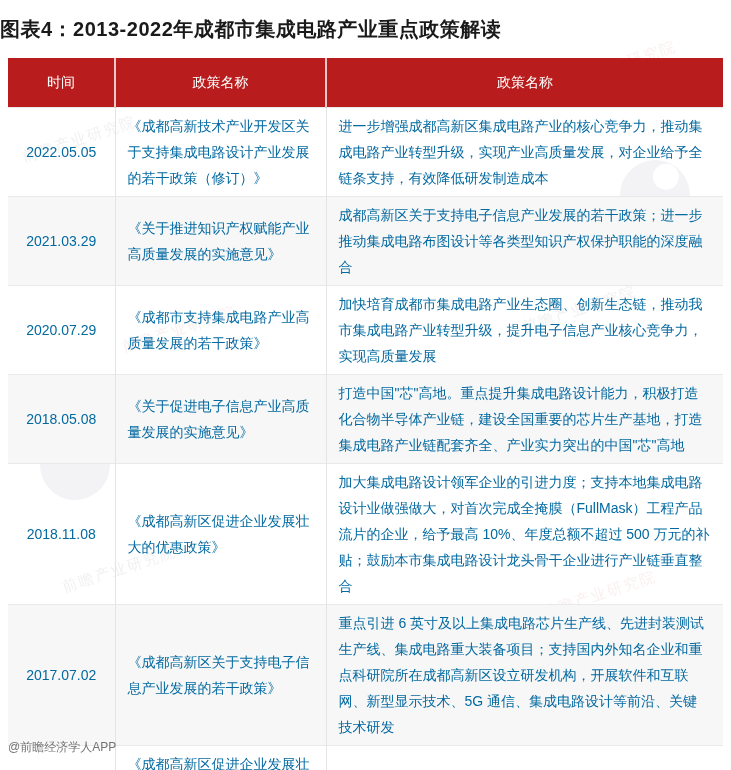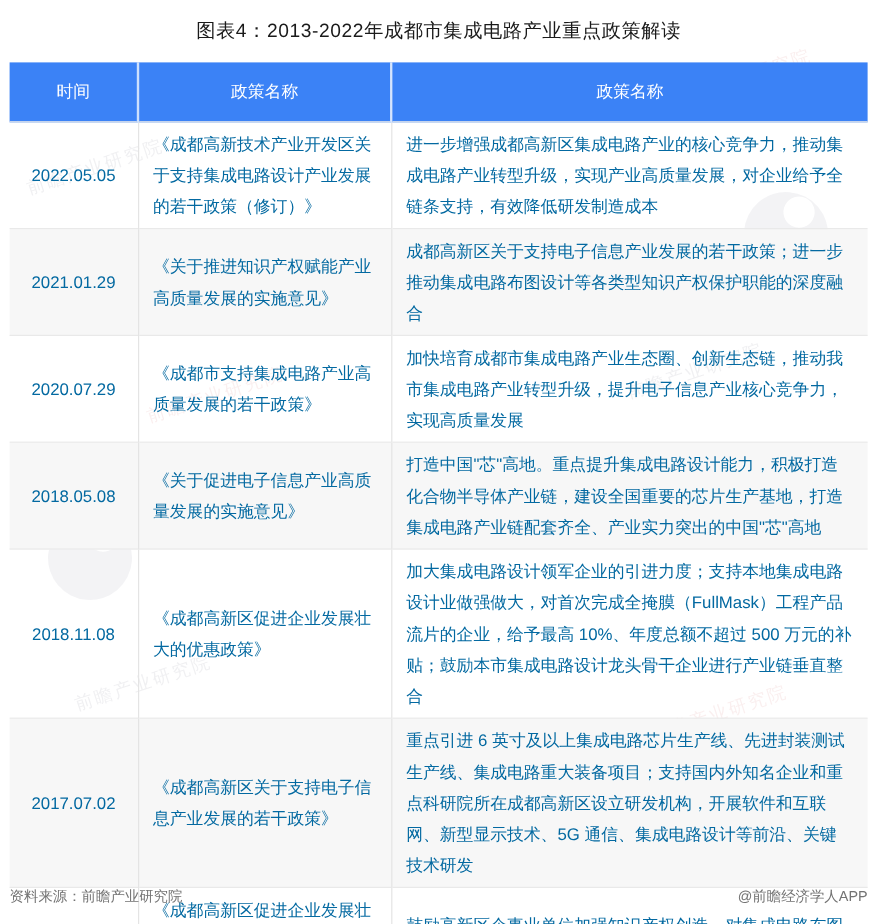--- a/index.html
+++ b/index.html
@@ -6,39 +6,39 @@
   body{
     width:731px;height:770px;
     background:#ffffff;
     font-family:"Liberation Sans","DejaVu Sans",sans-serif;
     position:relative;
     overflow:hidden;
     color:#595959;
   }
   .page-title{
     margin:16px 0 0 0;
-    text-align:center;
-    font-size:16px;
-    font-weight:normal;
+    text-align:left;
+    font-size:20px;
+    font-weight:bold;
     color:#1a1a1a;
     letter-spacing:0.5px;
   }
   .policy-table{
     border-collapse:collapse;
     table-layout:fixed;
     width:715px;
     margin:15px 8px 0 8px;
     position:relative;
     z-index:2;
   }
   col.c1{width:107px;}
   col.c2{width:211px;}
   col.c3{width:397px;}
   .policy-table thead th{
-    background:#3b82f6;
+    background:#b91c1c;
     color:#ffffff;
     font-size:14px;
     font-weight:normal;
     height:47px;
     border-left:2px solid rgba(255,255,255,0.75);
     vertical-align:middle;
   }
   .policy-table thead th:first-child{border-left:none;}
   .policy-table tbody td{
     font-size:14px;
@@ -126,21 +126,21 @@
     </tr>
   </thead>
   <tbody id="table-body">
   <tr>
     <td class="cell-date">2022.05.05</td>
     <td class="cell-policy">《成都高新技术产业开发区关于支持集成电路设计产业发展的若干政策（修订）》</td>
     <td class="cell-content">进一步增强成都高新区集成电路产业的核心竞争力，推动集成电路产业转型升级，实现产业高质量发展，对企业给予全链条支持，有效降低研发制造成本</td>
   </tr>
 
   <tr>
-    <td class="cell-date">2021.01.29</td>
+    <td class="cell-date">2021.03.29</td>
     <td class="cell-policy">《关于推进知识产权赋能产业高质量发展的实施意见》</td>
     <td class="cell-content">成都高新区关于支持电子信息产业发展的若干政策；进一步推动集成电路布图设计等各类型知识产权保护职能的深度融合</td>
   </tr>
 
   <tr>
     <td class="cell-date">2020.07.29</td>
     <td class="cell-policy">《成都市支持集成电路产业高质量发展的若干政策》</td>
     <td class="cell-content">加快培育成都市集成电路产业生态圈、创新生态链，推动我市集成电路产业转型升级，提升电子信息产业核心竞争力，实现高质量发展</td>
   </tr>
 
@@ -164,15 +164,14 @@
 
   <tr>
     <td class="cell-date">2013.05.07</td>
     <td class="cell-policy">《成都高新区促进企业发展壮大的优惠政策—知识产权专项资金实施细则》</td>
     <td class="cell-content">鼓励高新区企事业单位加强知识产权创造，对集成电路布图设计登记资助每件 1500 元</td>
   </tr>
 </tbody>
 </table>
 
 <div class="footer">
-  <span>资料来源：前瞻产业研究院</span>
   <span>@前瞻经济学人APP</span>
 </div>
 
 </body></html>

